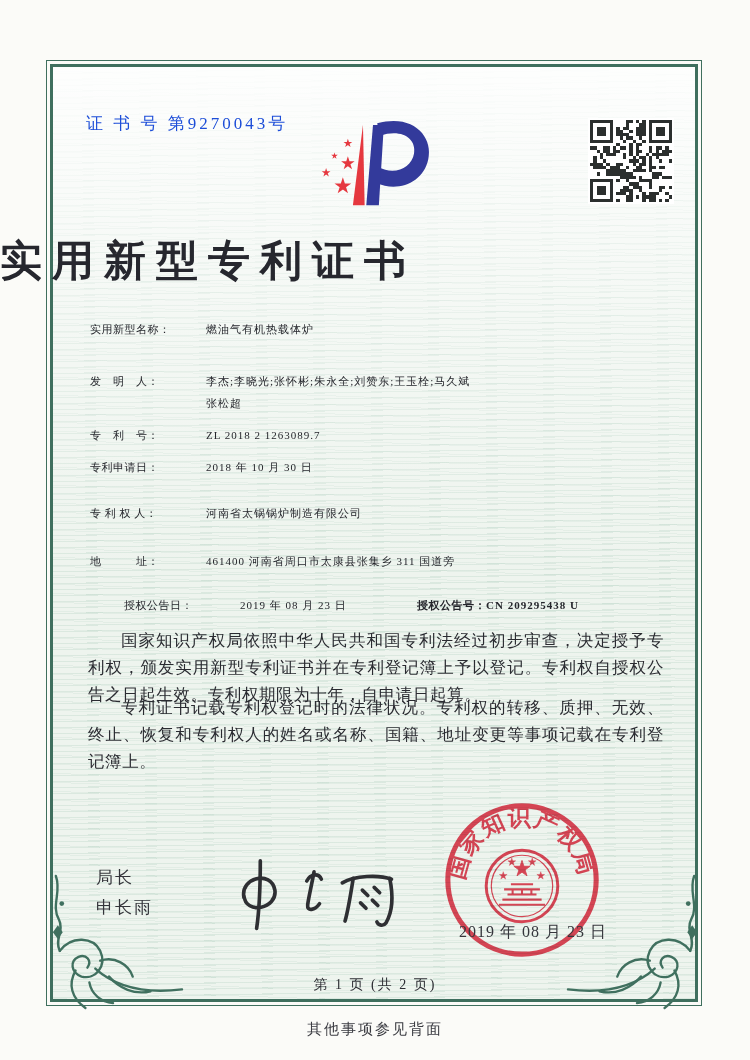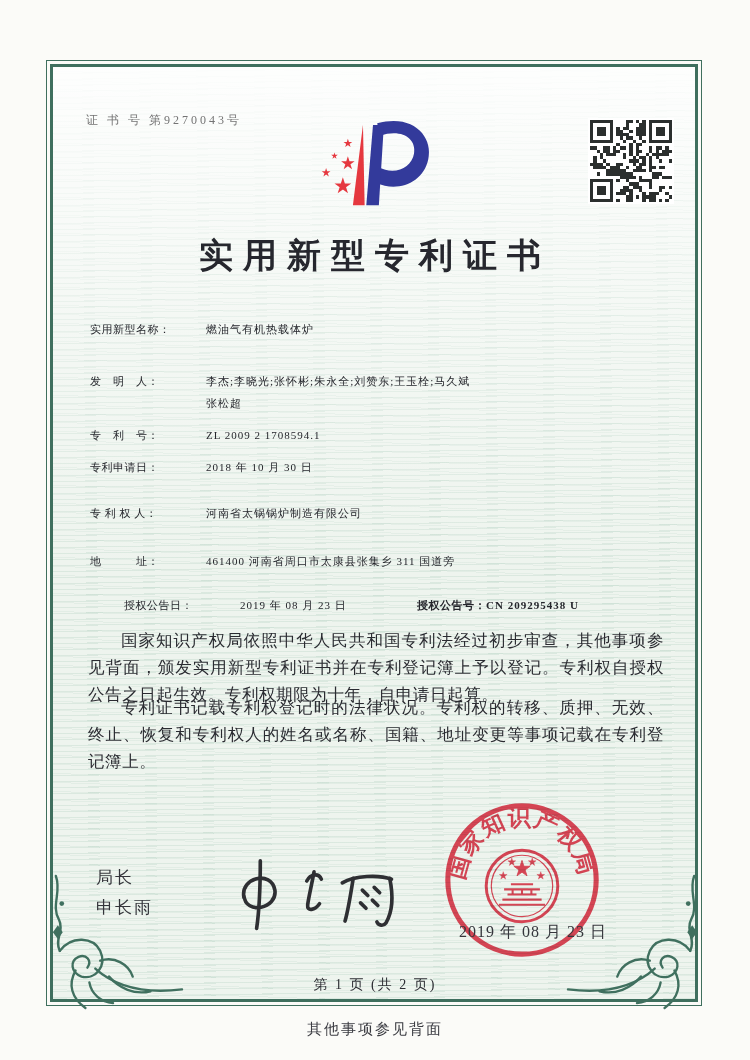--- a/index.html
+++ b/index.html
@@ -30,29 +30,29 @@
       repeating-linear-gradient(179deg, rgba(122,175,150,.17) 0 1.2px, rgba(255,255,255,0) 1.2px 6px),
       repeating-linear-gradient(2deg, rgba(122,175,150,.10) 0 1px, rgba(255,255,255,0) 1px 9px),
       #eef4ee;
   }
   .corner{position:absolute;width:138px;height:138px;pointer-events:none;}
   .corner.bl{left:46px;top:874px;}
   .corner.br{right:46px;top:874px;transform:scaleX(-1);}
 
   .cert-no{
     position:absolute;left:86px;top:112px;
-    font-size:12px;letter-spacing:3px;color:#737373;
+    font-size:17px;letter-spacing:3px;color:#1d4ed8;
   }
   .logo{position:absolute;left:306px;top:110px;width:134px;height:112px;}
   .qr{position:absolute;left:588px;top:118px;width:86px;height:86px;background:#fff;padding:2px;}
   .qr svg{width:100%;height:100%;display:block;}
 
   .title{
     position:absolute;left:0;top:233px;width:100%;
-    text-align:center;font-size:34px;font-weight:600;
+    text-align:left;font-size:42px;font-weight:600;
     letter-spacing:10px;color:#26272e;
   }
 
   .row{position:absolute;left:90px;width:570px;font-size:11px;color:#25262c;letter-spacing:.5px;}
   .flabel{display:inline-block;min-width:116px;white-space:pre;}
   .fvalue{letter-spacing:1px;}
   .row-name{top:322px;}
   .row-inventor{top:374px;}
   .inventor-line2{padding-left:116px;margin-top:7px;letter-spacing:1px;}
   .row-patentno{top:428px;}
@@ -369,41 +369,41 @@
   <div class="row row-name">
     <span class="flabel">实用新型名称：</span><span class="fvalue">燃油气有机热载体炉</span>
   </div>
 
   <div class="row row-inventor">
     <div><span class="flabel">发　明　人：</span><span class="fvalue">李杰;李晓光;张怀彬;朱永全;刘赞东;王玉栓;马久斌</span></div>
     <div class="inventor-line2">张松超</div>
   </div>
 
   <div class="row row-patentno">
-    <span class="flabel">专　利　号：</span><span class="fvalue">ZL 2009 2 1708594.1</span>
+    <span class="flabel">专　利　号：</span><span class="fvalue">ZL 2018 2 1263089.7</span>
   </div>
 
   <div class="row row-filing">
     <span class="flabel">专利申请日：</span><span class="fvalue">2018 年 10 月 30 日</span>
   </div>
 
   <div class="row row-patentee">
     <span class="flabel">专 利 权 人：</span><span class="fvalue">河南省太锅锅炉制造有限公司</span>
   </div>
 
   <div class="row row-address">
     <span class="flabel">地　　　址：</span><span class="fvalue">461400 河南省周口市太康县张集乡 311 国道旁</span>
   </div>
 
   <div class="row row-grant">
     <span><span class="flabel">授权公告日：</span><span class="fvalue">2019 年 08 月 23 日</span></span>
     <span class="grant-no"><span>授权公告号：</span><span class="fvalue">CN 209295438 U</span></span>
   </div>
 
-  <p class="law law1">国家知识产权局依照中华人民共和国专利法经过初步审查，其他事项参见背面，颁发实用新型专利证书并在专利登记簿上予以登记。专利权自授权公告之日起生效。专利权期限为十年，自申请日起算。</p>
+  <p class="law law1">国家知识产权局依照中华人民共和国专利法经过初步审查，决定授予专利权，颁发实用新型专利证书并在专利登记簿上予以登记。专利权自授权公告之日起生效。专利权期限为十年，自申请日起算。</p>
   <p class="law law2">专利证书记载专利权登记时的法律状况。专利权的转移、质押、无效、终止、恢复和专利权人的姓名或名称、国籍、地址变更等事项记载在专利登记簿上。</p>
 
   <div class="signoff-title">局长</div>
   <div class="signoff-name">申长雨</div>
 
   <svg class="signature" viewBox="0 0 200 90">
     <g stroke="#2e2f33" fill="none" stroke-width="4" stroke-linecap="round" stroke-linejoin="round">
       <path d="M28,52 C24,30 58,22 62,44 C65,64 30,72 28,50"></path>
       <path d="M46,12 C46,40 44,72 42,86"></path>
       <path d="M97,34 C101,26 110,25 113,32"></path>

